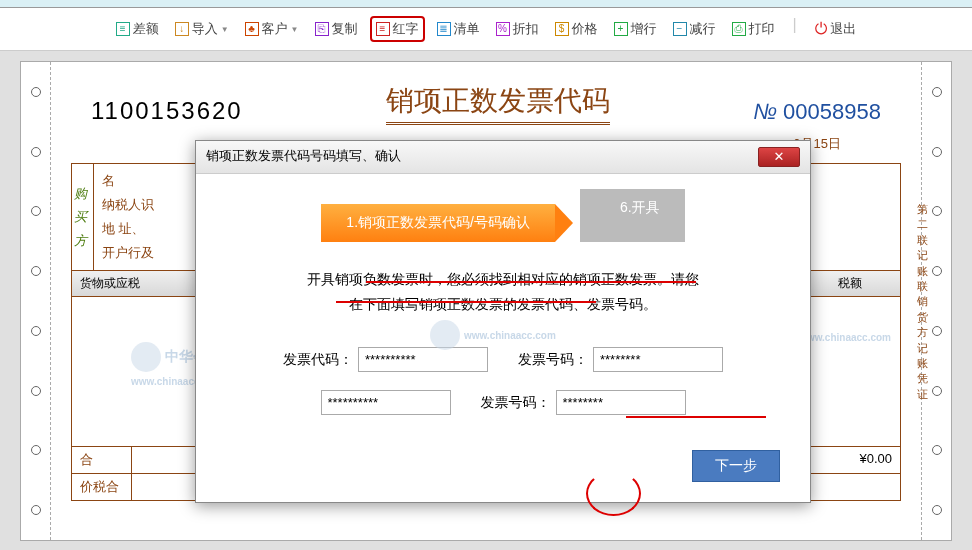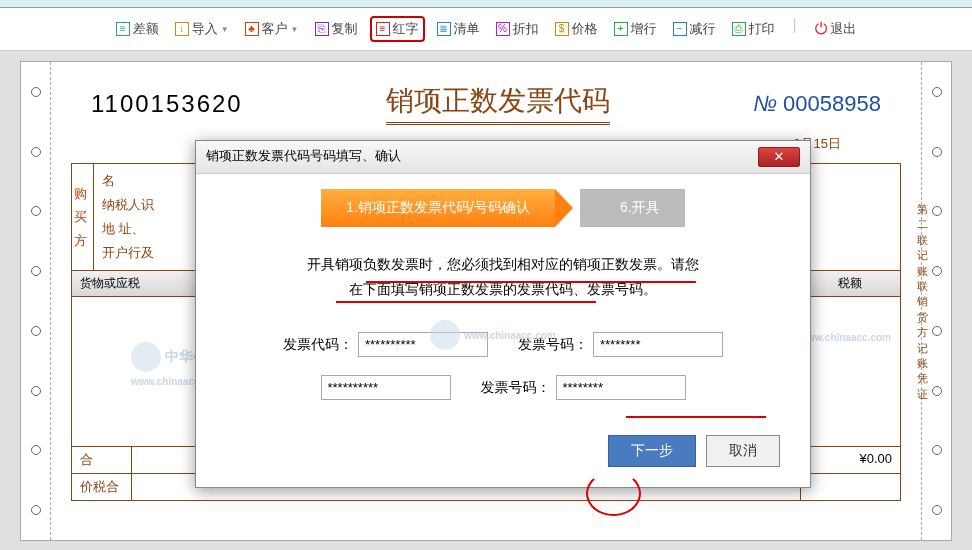--- a/index.html
+++ b/index.html
@@ -80,21 +80,21 @@
       border-radius: 50%;
     }
     .invoice-content {
       margin: 0 30px;
       padding: 10px 20px;
       position: relative;
     }
     .invoice-header {
       display: flex;
       justify-content: space-between;
-      align-items: center;
+      align-items: flex-end;
       padding: 10px 20px 5px;
     }
     .invoice-code { font-size: 24px; letter-spacing: 2px; }
     .invoice-title {
       font-family: KaiTi, serif;
       font-size: 28px;
       color: #8B4513;
       border-bottom: 3px double #8B4513;
       padding-bottom: 2px;
     }
@@ -107,23 +107,24 @@
       margin-top: 5px;
     }
     .side-label {
       width: 22px;
       border-right: 1px solid #8B4513;
       display: flex;
       flex-direction: column;
       justify-content: center;
       align-items: center;
       font-size: 13px;
-      color: #c2410c;
+      color: #4d7c0f;
       padding: 10px 2px;
       line-height: 1.8;
+      font-style: italic;
     }
     .buyer-info {
       flex: 1;
       font-size: 13px;
       color: #8B4513;
       padding: 5px 8px;
     }
     .buyer-info div { padding: 3px 0; }
     .items-header {
       display: flex;
@@ -208,20 +209,21 @@
       margin-bottom: 25px;
     }
     .step {
       padding: 10px 25px;
       font-size: 14px;
       color: #fff;
       position: relative;
     }
     .step.active {
       background: linear-gradient(#ffb040, #ff8010);
+      margin-top: 15px;
     }
     .step.active::after {
       content: '';
       position: absolute;
       right: -18px;
       top: 0;
       border-left: 18px solid #ff8010;
       border-top: 19px solid transparent;
       border-bottom: 19px solid transparent;
     }
@@ -433,21 +435,20 @@
       <div class="form-group">
         <input type="text" value="**********" style="">
       </div>
       <div class="form-group">
         <span>发票号码：</span>
         <input type="text" value="********" style="">
       </div>
     </div>
     <div class="dialog-buttons">
       <div class="btn btn-primary">下一步</div>
-      <div class="btn btn-default">取消</div>
     </div>
   </div>
 
   <div class="red-underline" style="left:170px;top:140px;width:330px"></div>
   <div class="red-underline" style="left:140px;top:160px;width:260px"></div>
   <div class="red-underline" style="left:430px;top:275px;width:140px"></div>
   <div class="red-circle" style="left:390px;top:330px;width:55px;height:45px;border-width:2px;border-top-color:transparent"></div>
 </div>
 
 <div class="watermark" style="left:430px;top:320px">

